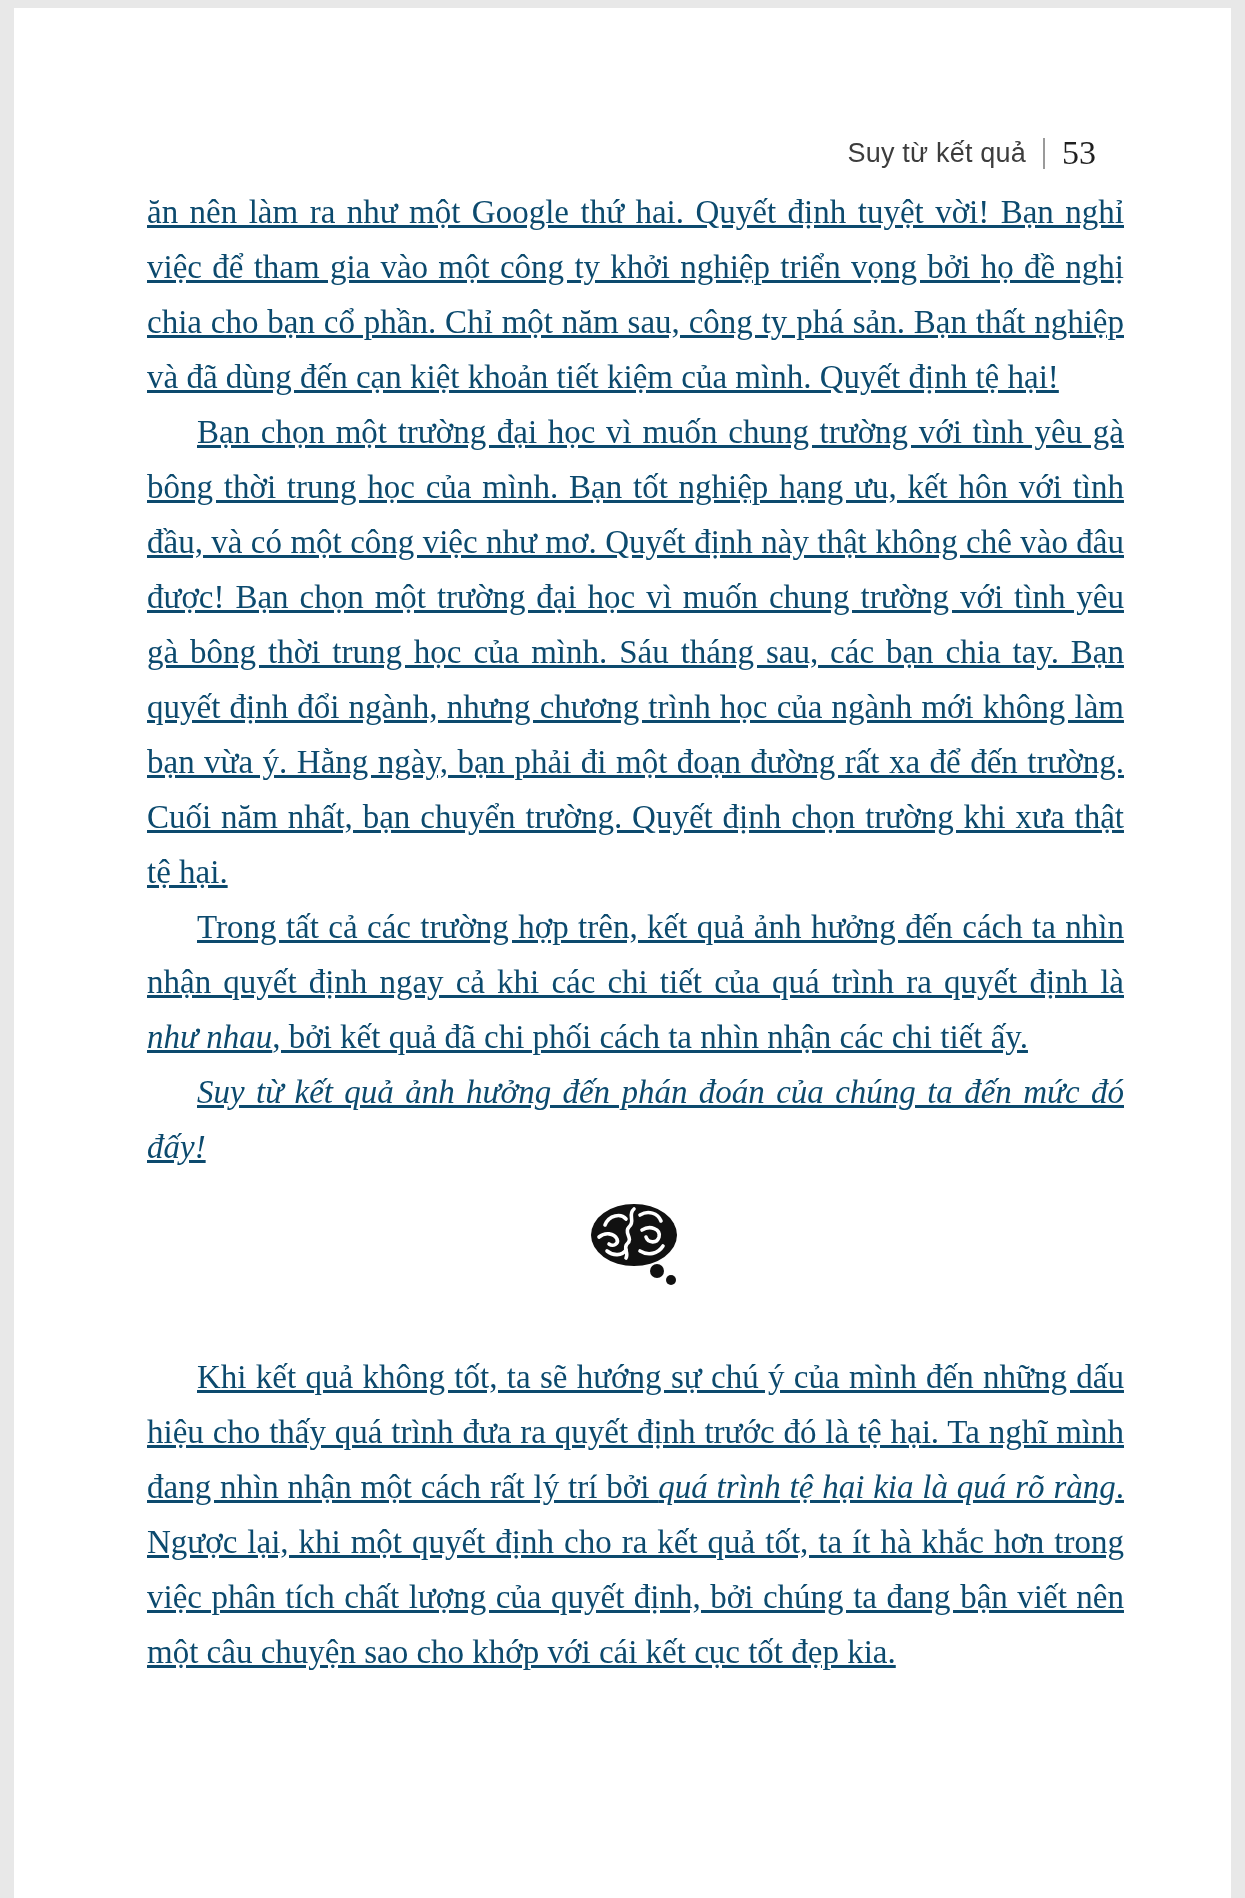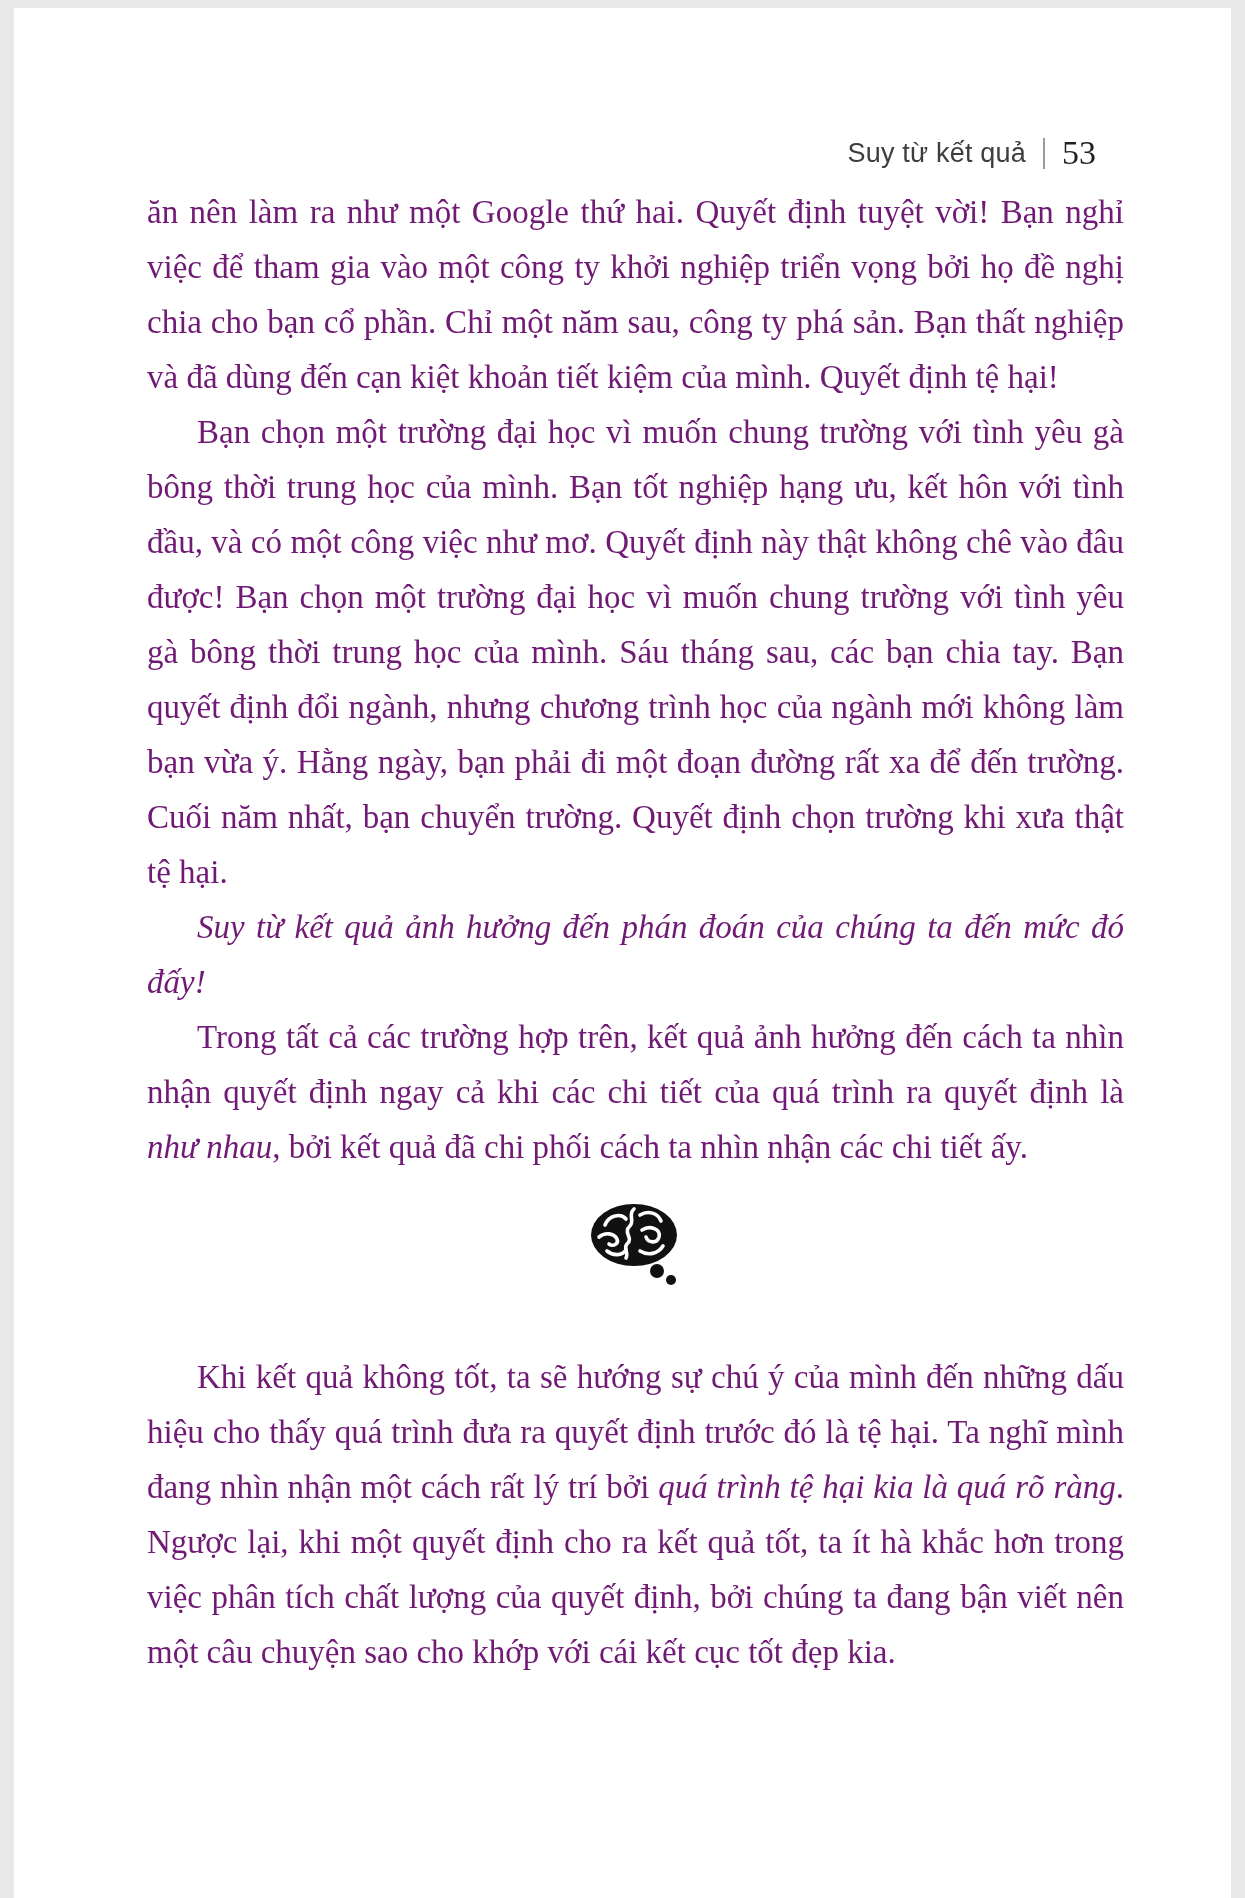--- a/index.html
+++ b/index.html
@@ -24,22 +24,23 @@
   }
   .page-number{
     font-family:"Liberation Serif",serif;
     font-size:34px;color:#1f1f1f;
   }
   .body-text{
     position:absolute;
     left:133px;top:177px;width:977px;
     font-family:"Liberation Serif",serif;
     font-size:33px;line-height:55px;
-    color:#701a75;
+    color:#0c4a6e;
     text-align:justify;
+    text-decoration:underline;
   }
   .para{margin:0;}
   .para.indent{text-indent:50px;}
   .para em{font-style:italic;}
   .icon-row{
     text-align:center;
     margin:28px 0 42px 0;
     text-indent:0;
   }
   .icon-row svg{display:inline-block;}
@@ -53,22 +54,22 @@
     <span class="running-title">Suy từ kết quả</span>
     <span class="header-divider"></span>
     <span class="page-number">53</span>
   </div>
 
   <div class="body-text">
 
     <div id="paras-before">
         <p class="para"><span>ăn nên làm ra như một Google thứ hai. Quyết định tuyệt vời! Bạn nghỉ việc để tham gia vào một công ty khởi nghiệp triển vọng bởi họ đề nghị chia cho bạn cổ phần. Chỉ một năm sau, công ty phá sản. Bạn thất nghiệp và đã dùng đến cạn kiệt khoản tiết kiệm của mình. Quyết định tệ hại!</span></p>
         <p class="para indent"><span>Bạn chọn một trường đại học vì muốn chung trường với tình yêu gà bông thời trung học của mình. Bạn tốt nghiệp hạng ưu, kết hôn với tình đầu, và có một công việc như mơ. Quyết định này thật không chê vào đâu được! Bạn chọn một trường đại học vì muốn chung trường với tình yêu gà bông thời trung học của mình. Sáu tháng sau, các bạn chia tay. Bạn quyết định đổi ngành, nhưng chương trình học của ngành mới không làm bạn vừa ý. Hằng ngày, bạn phải đi một đoạn đường rất xa để đến trường. Cuối năm nhất, bạn chuyển trường. Quyết định chọn trường khi xưa thật tệ hại.</span></p>
+        <p class="para indent"><span>Trong tất cả các trường hợp trên, kết quả ảnh hưởng đến cách ta nhìn nhận quyết định ngay cả khi các chi tiết của quá trình ra quyết định là </span><em>như nhau</em><span>, bởi kết quả đã chi phối cách ta nhìn nhận các chi tiết ấy.</span></p>
         <p class="para indent"><em>Suy từ kết quả ảnh hưởng đến phán đoán của chúng ta đến mức đó đấy!</em></p>
-        <p class="para indent"><span>Trong tất cả các trường hợp trên, kết quả ảnh hưởng đến cách ta nhìn nhận quyết định ngay cả khi các chi tiết của quá trình ra quyết định là </span><em>như nhau</em><span>, bởi kết quả đã chi phối cách ta nhìn nhận các chi tiết ấy.</span></p>
       </div>
 
     <div class="icon-row">
       <svg width="92" height="88" viewBox="0 0 92 88">
         <ellipse cx="44" cy="32" rx="43" ry="31" fill="#111111"></ellipse>
         <g fill="none" stroke="#ffffff" stroke-width="3.6" stroke-linecap="round">
           <path d="M44,6 C37,12 46,18 39,24 C33,30 44,35 37,41 C33,45 39,50 36,55"></path>
           <path d="M15,22 C19,12 31,10 36,16"></path>
           <path d="M9,34 C15,29 24,30 27,36 C29,41 23,44 19,41"></path>
           <path d="M17,48 C23,53 32,53 36,47"></path>

